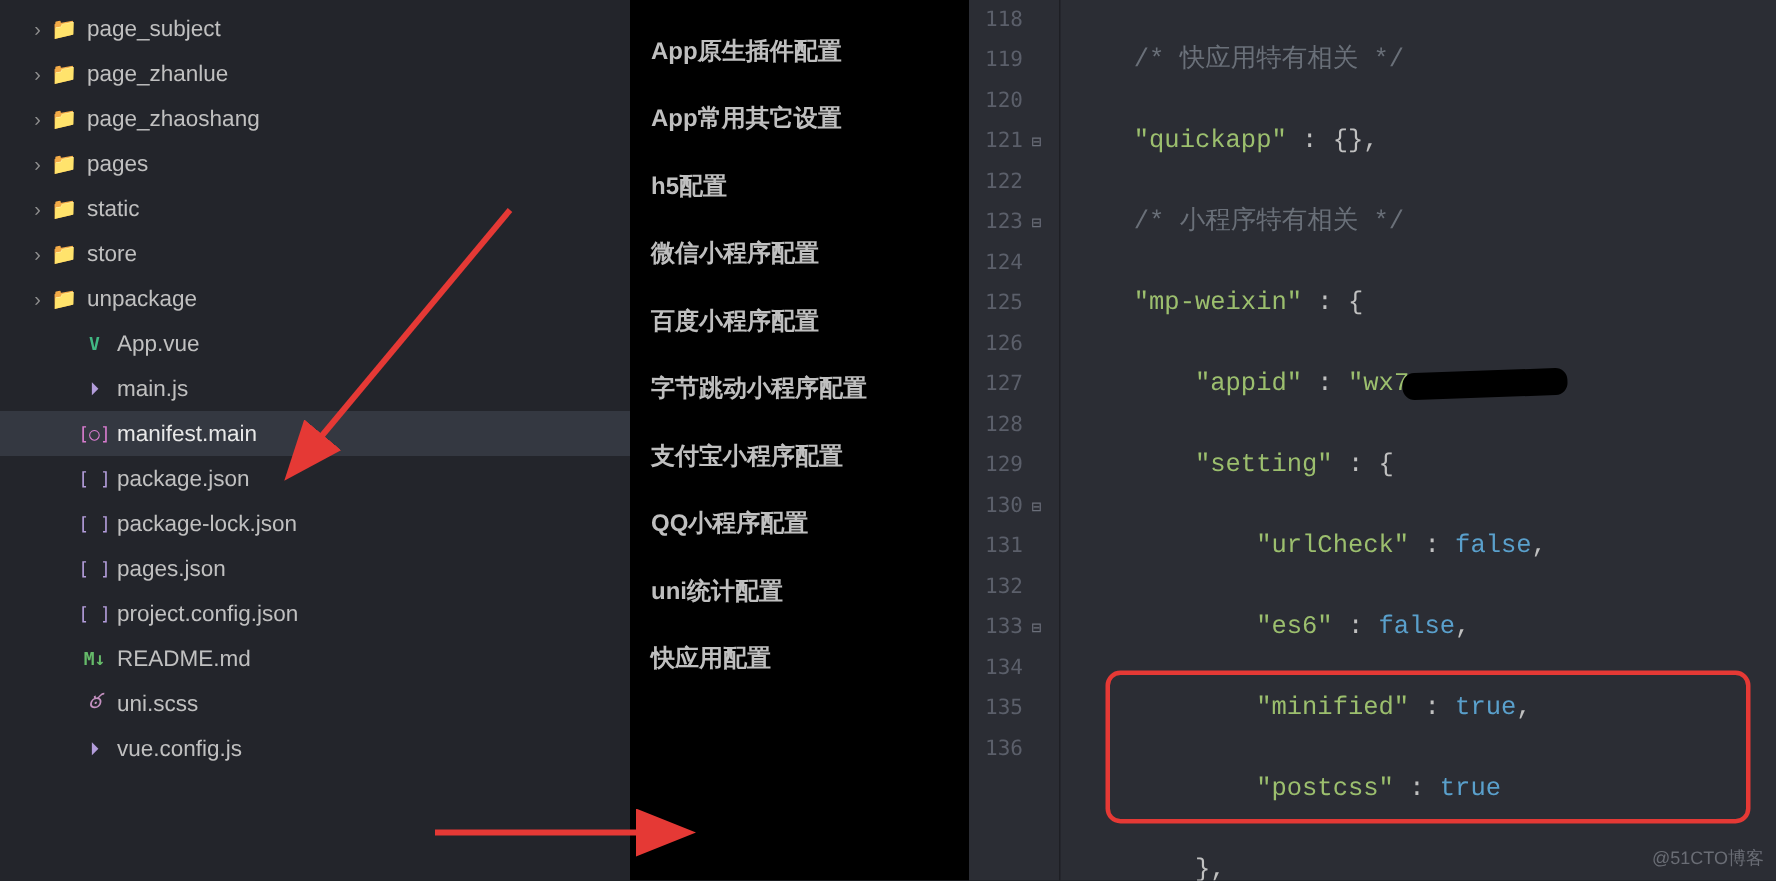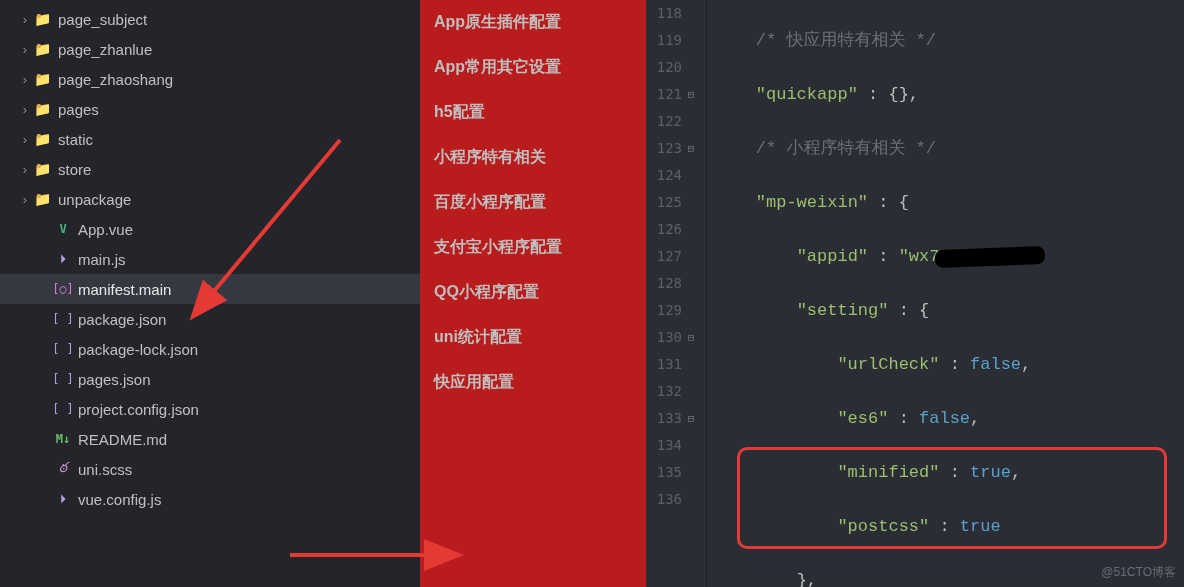--- a/index.html
+++ b/index.html
@@ -52,22 +52,22 @@
   .json     { color: #b39ddb; font-family: monospace; font-size:12px;}
   .manifest { color: #d87ccf; font-family: monospace; font-size:12px;}
   .md       { color: #66bb6a; font-family: monospace; font-weight:bold; font-size:12px;}
   .scss     { color: #c490c0; font-style: italic; font-size:14px;}
   .file-label { color:#c0c0c0; }
   .file-item.selected .file-label { color:#e8e8e8; }
 
   
   .config-col {
     width: 226px;
-    background: #b91c1c;
-    padding-top: 0;
+    background: #000000;
+    padding-top: 12px;
   }
   .config-item {
     height: 45px;
     display:flex;
     align-items:center;
     padding-left: 14px;
     color: #bfbfbf;
     font-size: 16px;
     font-weight: 600;
     cursor:pointer;
@@ -237,22 +237,23 @@
       <span class="chevron"></span>
       <span class="icon js">⏵</span>
       <span class="file-label">vue.config.js</span>
     </div>
   </div>
 
 <div class="config-col" id="configPanel">
     <div class="config-item">App原生插件配置</div>
     <div class="config-item">App常用其它设置</div>
     <div class="config-item">h5配置</div>
-    <div class="config-item">小程序特有相关</div>
+    <div class="config-item">微信小程序配置</div>
     <div class="config-item">百度小程序配置</div>
+    <div class="config-item">字节跳动小程序配置</div>
     <div class="config-item">支付宝小程序配置</div>
     <div class="config-item">QQ小程序配置</div>
     <div class="config-item">uni统计配置</div>
     <div class="config-item">快应用配置</div>
   </div>
 
 <div class="gutter" id="gutter">
     <div class="ln">
       <span>118</span>
       <span class="fold"></span>

